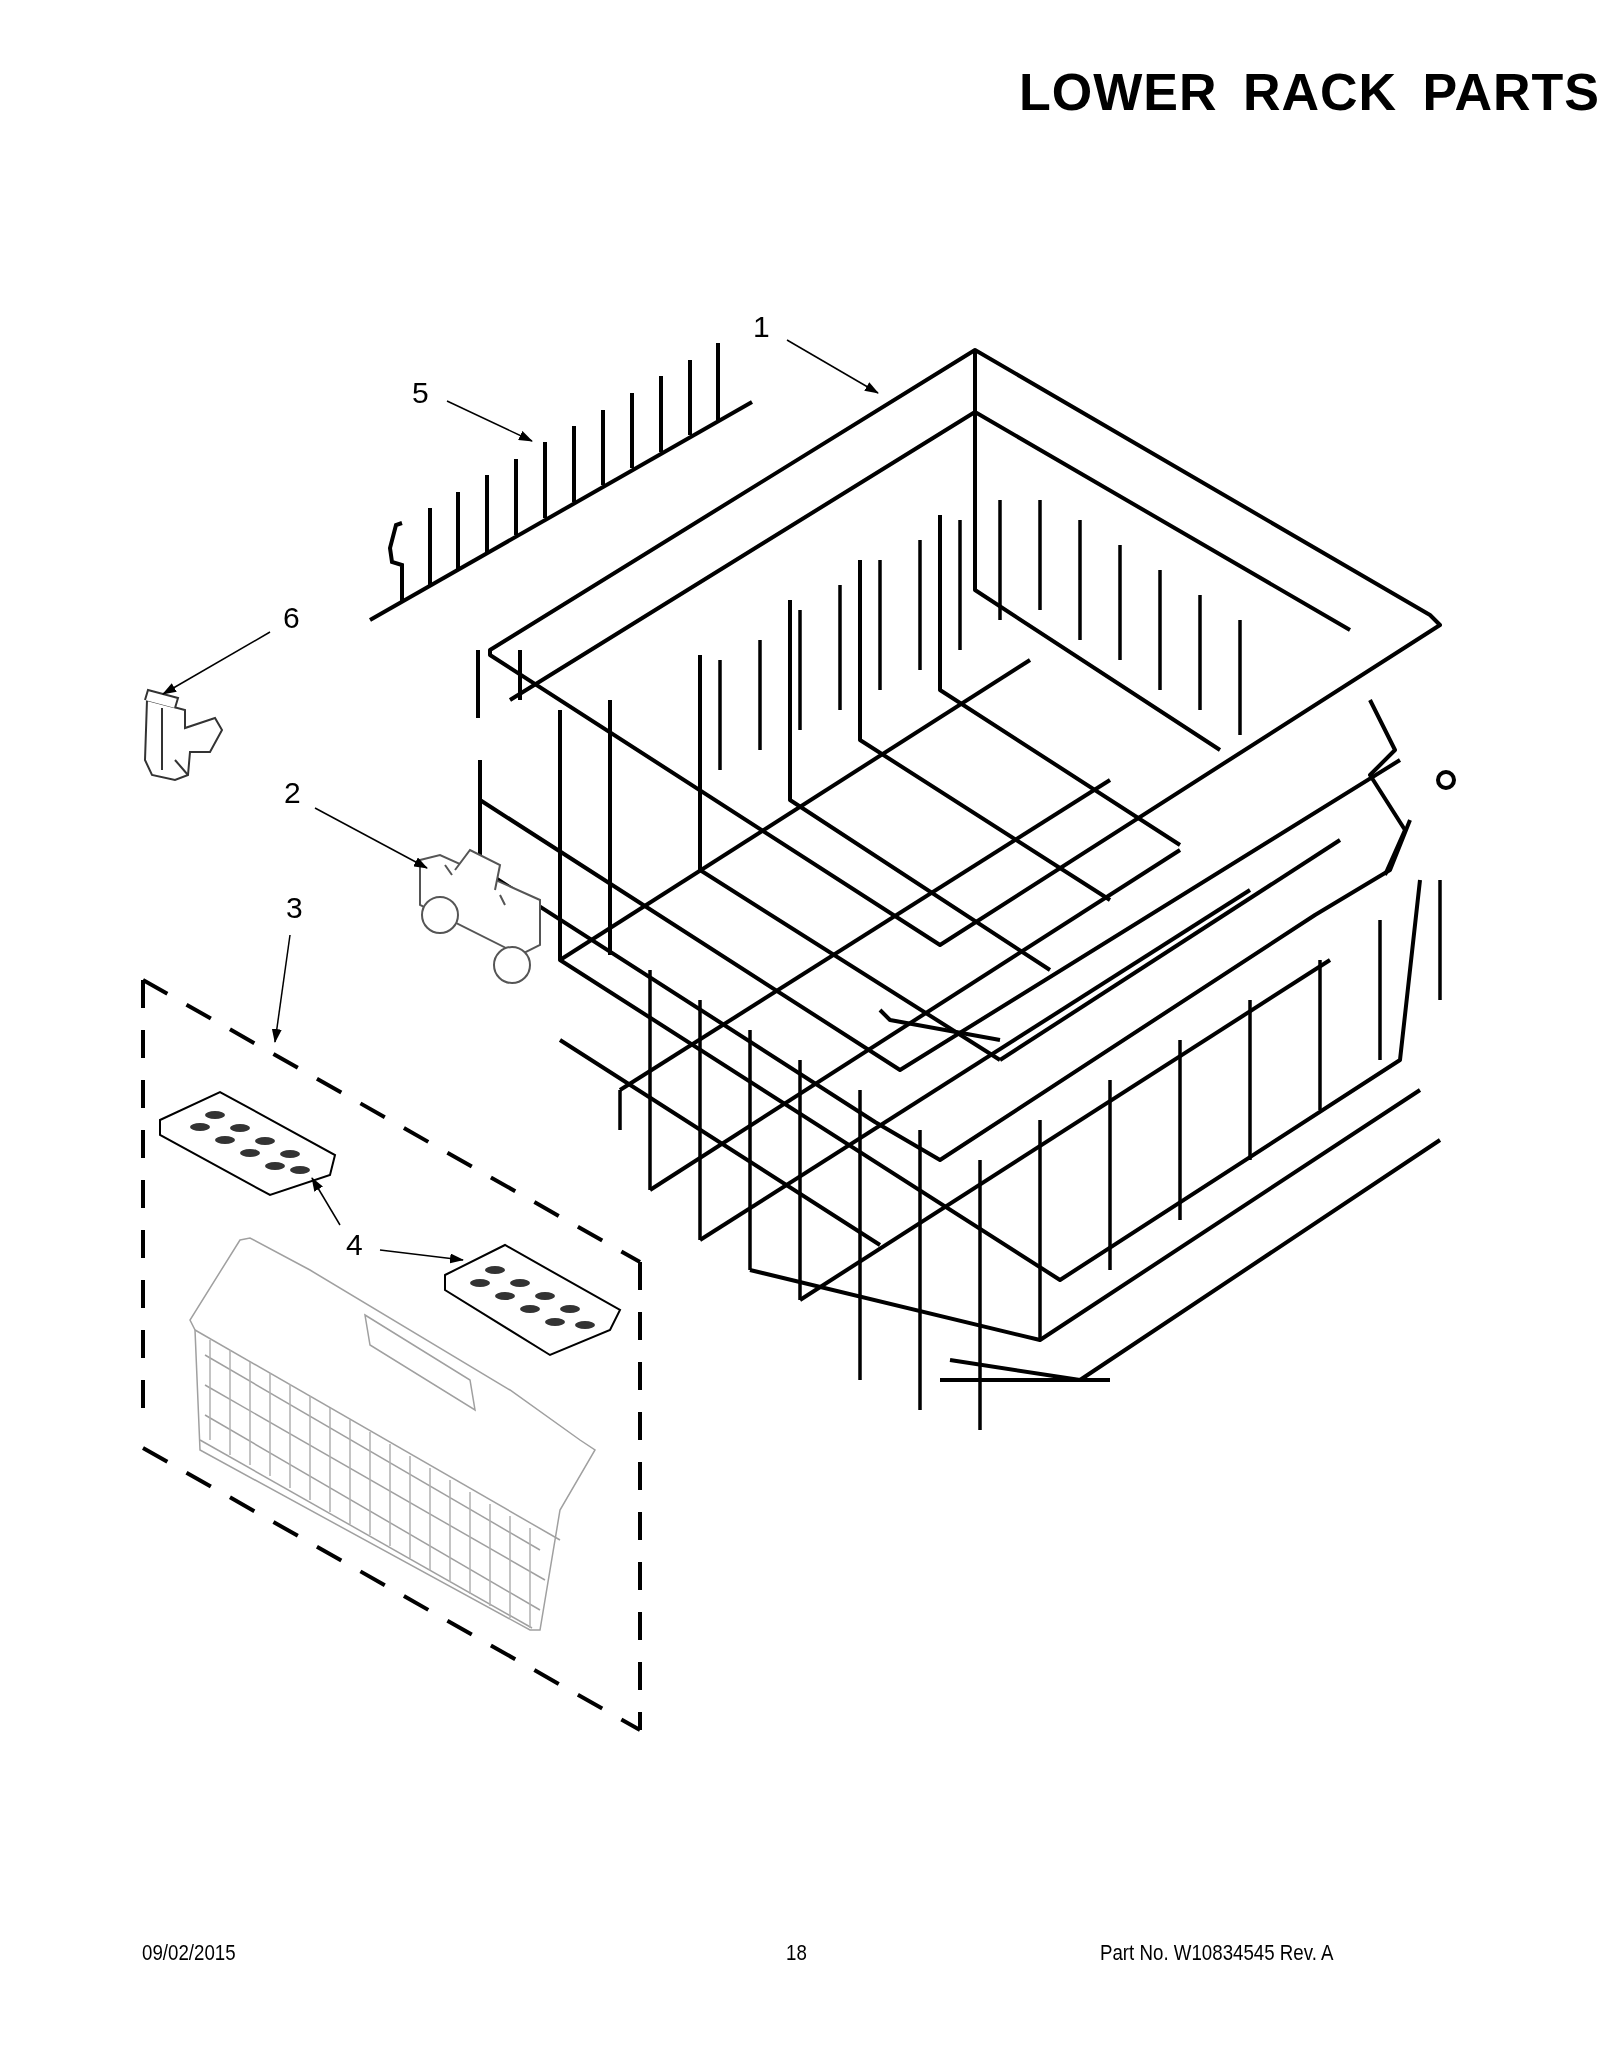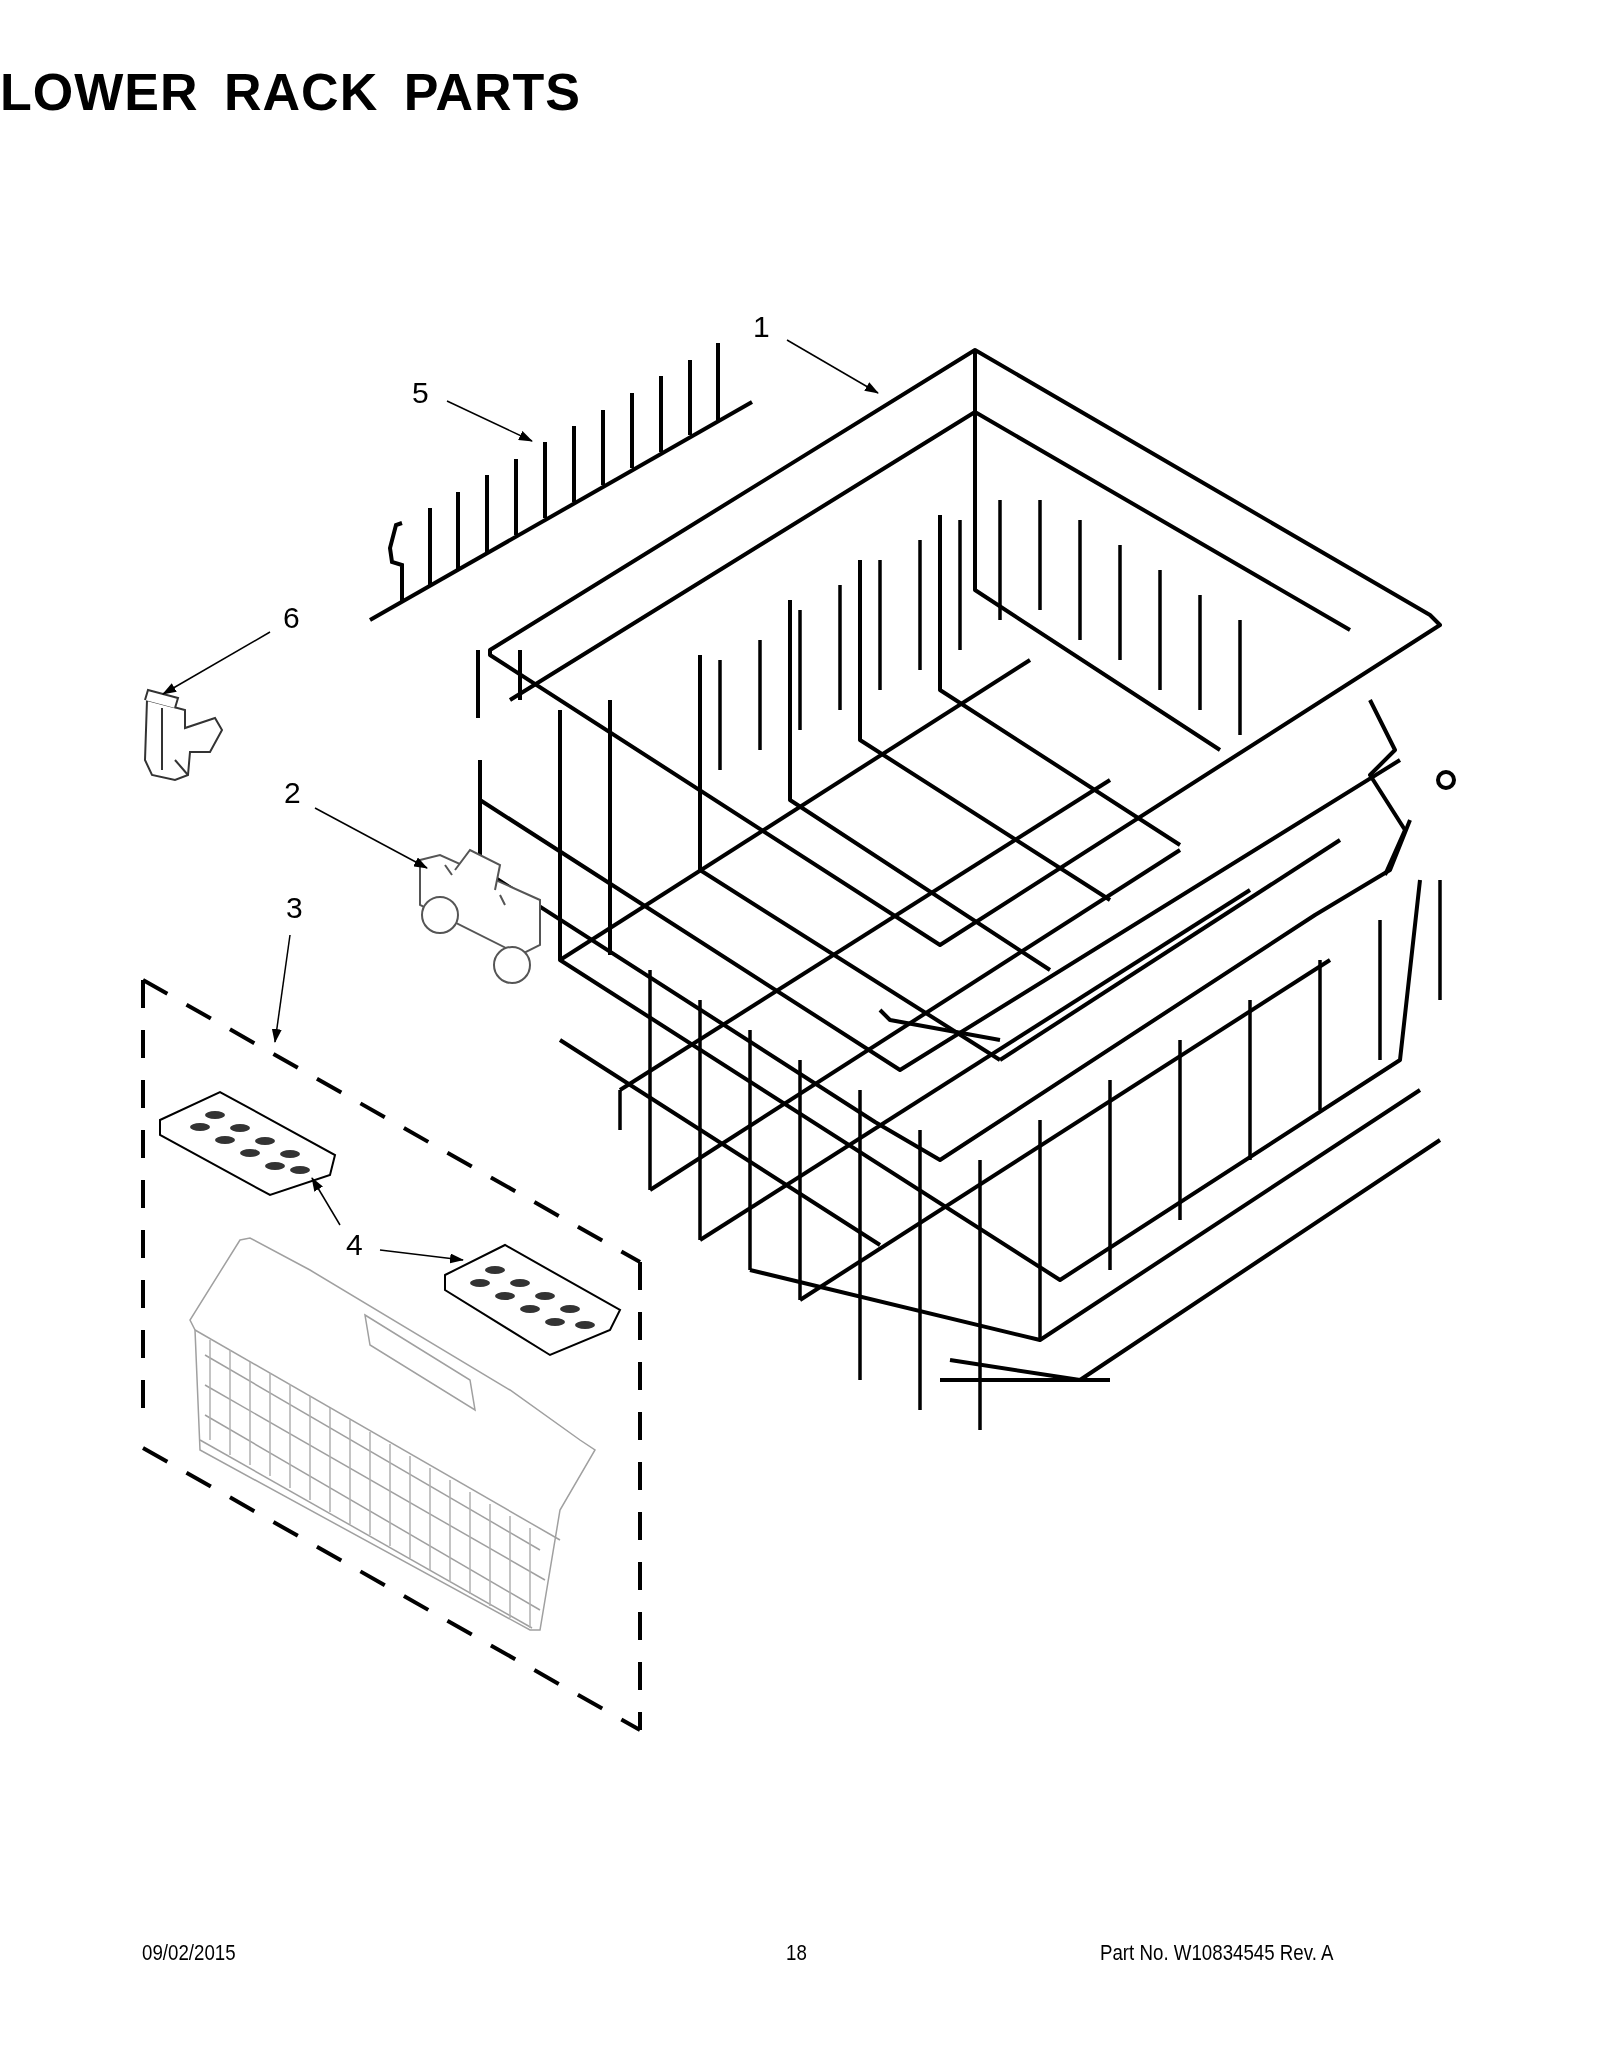--- a/index.html
+++ b/index.html
@@ -1,18 +1,18 @@
 <!DOCTYPE html>
 <html><head>
   <meta charset="utf-8">
   <style>
     html, body { margin: 0; padding: 0; background: #ffffff; }
     body { width: 1600px; height: 2071px; position: relative; overflow: hidden;
            font-family: "Liberation Sans", sans-serif; color: #000; }
-    .title { position: absolute; left: 0; width: 1600px; top: 62px; text-align: left;
+    .title { position: absolute; left: 0; width: 1600px; top: 62px; text-align: right;
              font-family: "Liberation Sans", sans-serif; font-weight: bold; font-size: 52px;
              letter-spacing: 1px; word-spacing: 10px; }
     .callout { position: absolute; font-family: "Liberation Sans", sans-serif; font-size: 30px;
                line-height: 30px; }
     .footer { position: absolute; top: 1940px; font-family: "Liberation Sans", sans-serif;
               font-size: 22px; transform: scaleX(0.85); transform-origin: left top; }
     svg.drawing { position: absolute; left: 0; top: 0; }
   </style>
 </head>
 <body>

